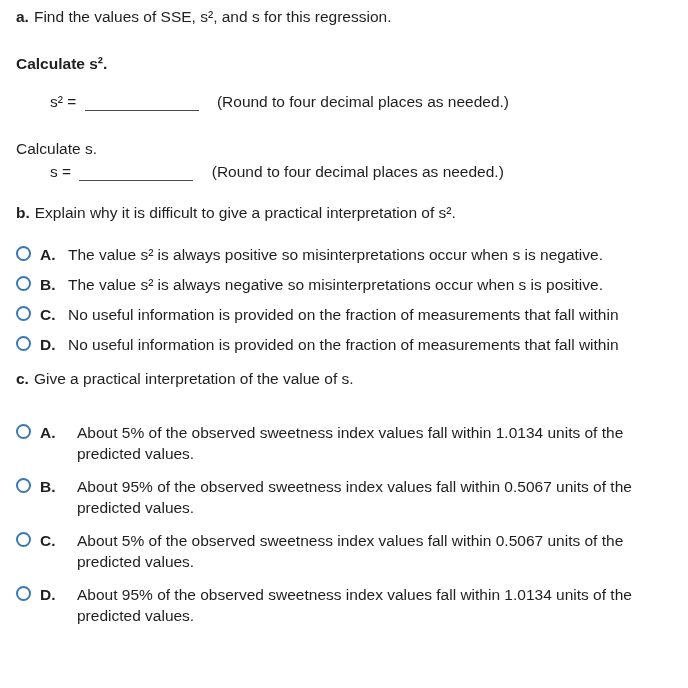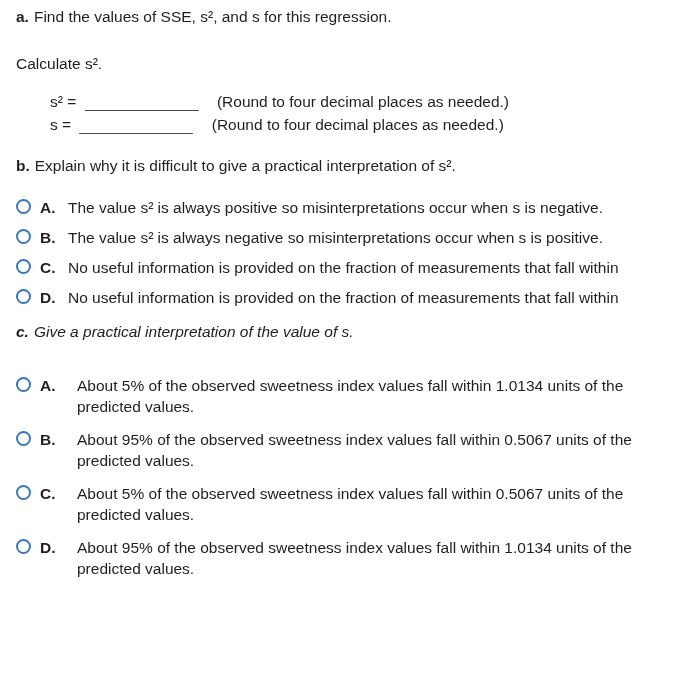--- a/index.html
+++ b/index.html
@@ -47,27 +47,27 @@
   .option-letter {
     font-weight: 700;
     display: inline-block;
     min-width: 22px;
     margin-right: 6px;
   }
   .option-text { white-space: nowrap; }
   .option-text .tline { display: block; white-space: nowrap; margin-left: 9px; }
 
   #row-sse  { margin-top: 15px; }
-  #calc-s2  { margin-top: 27px; }
+  #calc-s2  { margin-top: 27px; font-weight: bold; }
   #row-s2   { margin-top: 17px; }
   #calc-s   { margin-top: 27px; }
   #row-s    { margin-top: 2px; }
   #prompt-b { margin-top: 21px; }
   #options-b { margin-top: 21px; }
-  #prompt-c { margin-top: 14px; font-style: italic; }
+  #prompt-c { margin-top: 14px; }
   #options-c { margin-top: 33px; }
   #options-c .option-row { margin-bottom: 12px; }
 </style>
 </head>
 <body>
 
 <div class="page">
 
   <div class="prompt" id="prompt-a">
     <span class="part-letter">a.</span><span>Find the values of SSE, s², and s for this regression.</span>
@@ -75,20 +75,21 @@
 
 
   <div class="calc" id="calc-s2">Calculate s².</div>
 
   <div class="answer-row" id="row-s2">
     <span class="ans-label">s² =</span>
     <span class="blank"></span>
     <span class="hint">(Round to four decimal places as needed.)</span>
   </div>
 
+  <div class="calc" id="calc-s">Calculate s.</div>
 
   <div class="answer-row" id="row-s">
     <span class="ans-label">s =</span>
     <span class="blank"></span>
     <span class="hint">(Round to four decimal places as needed.)</span>
   </div>
 
   <div class="prompt" id="prompt-b">
     <span class="part-letter">b.</span><span>Explain why it is difficult to give a practical interpretation of s².</span>
   </div>

